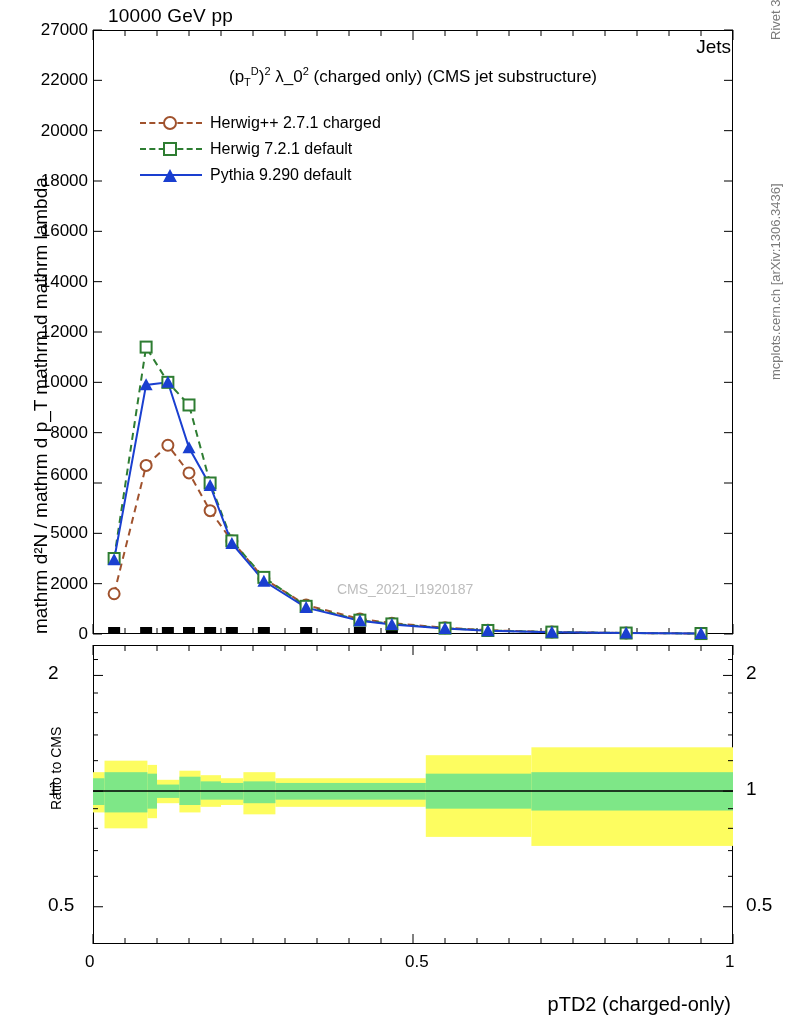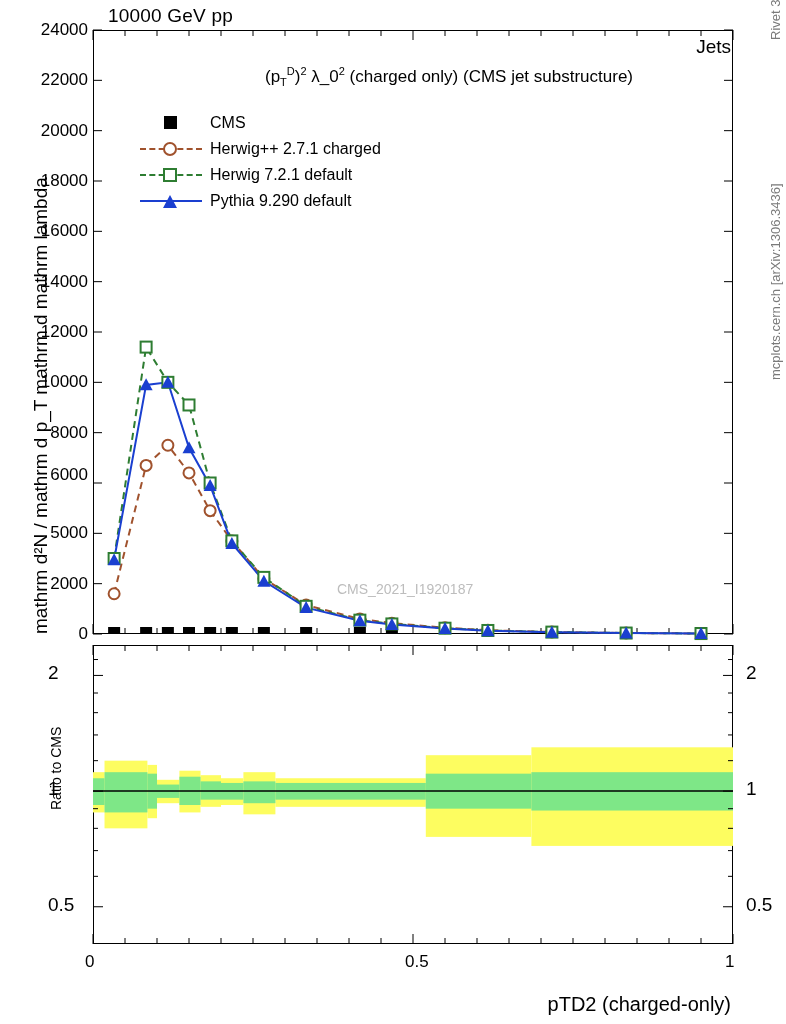--- a/index.html
+++ b/index.html
@@ -59,21 +59,20 @@
     left: 93px; top: 645px;
     width: 640px; height: 299px;
   }
 
   .plot-title {
     position: absolute;
     left: 93px; top: 65px;
     width: 640px;
     text-align: center;
     font-size: 17px;
-    padding-left: 36px;
   }
   .plot-title sub, .plot-title sup {
     font-size: 11px;
   }
 
   
   .legend {
     position: absolute;
     left: 140px; top: 110px;
     font-size: 16px;
@@ -179,26 +178,20 @@
 
   <div class="ylabel-main" style="left:30px; top:634px; transform: rotate(-90deg);">mathrm d²N / mathrm d p_T mathrm d mathrm lambda</div>
 
   <div class="frame" id="main-frame"></div>
 
   <div class="plot-title">
     (p<sub>T</sub><sup>D</sup>)<sup>2</sup> λ_0<sup>2</sup> (charged only) (CMS jet substructure)
   </div>
 
   <div class="legend">
-    <div class="legend-row">
-      <div class="legend-sym">
-        <div class="legend-mark mk-square-filled legend-sym-inner" style="position:absolute;left:24px;top:4px;"></div>
-      </div>
-      <div class="legend-label">CMS</div>
-    </div>
     <div class="legend-row">
       <div class="legend-sym">
         <div class="lsym-line" style="border-top-color:#a0522d;"></div>
         <div class="lsym-mark mk-circle-open"></div>
       </div>
       <div class="legend-label">Herwig++ 2.7.1 charged</div>
     </div>
     <div class="legend-row">
       <div class="legend-sym">
         <div class="lsym-line" style="border-top-color:#2e7d32;"></div>
@@ -454,21 +447,21 @@
       <div class="ytick-lab" style="left: 18px; top: 523.333px;;width:70px;">5000</div>
       <div class="ytick-lab" style="left: 18px; top: 465px;;width:70px;">6000</div>
       <div class="ytick-lab" style="left: 18px; top: 422.667px;;width:70px;">8000</div>
       <div class="ytick-lab" style="left: 18px; top: 372.333px;;width:70px;">10000</div>
       <div class="ytick-lab" style="left: 18px; top: 322px;;width:70px;">12000</div>
       <div class="ytick-lab" style="left: 18px; top: 271.667px;;width:70px;">14000</div>
       <div class="ytick-lab" style="left: 18px; top: 221.333px;;width:70px;">16000</div>
       <div class="ytick-lab" style="left: 18px; top: 171px;;width:70px;">18000</div>
       <div class="ytick-lab" style="left: 18px; top: 120.667px;;width:70px;">20000</div>
       <div class="ytick-lab" style="left: 18px; top: 70.3333px;;width:70px;">22000</div>
-      <div class="ytick-lab" style="left: 18px; top: 20px;;width:70px;">24000</div>
+      <div class="ytick-lab" style="left: 18px; top: 20px;;width:70px;">27000</div>
       <div class="tick-lab" style="left: 85px; top: 952px;">0</div>
       <div class="tick-lab" style="left: 405px; top: 952px;">0.5</div>
       <div class="tick-lab" style="left: 725px; top: 952px;">1</div>
       <div class="tick-lab" style="left: 48px; top: 893.763px;;font-size:19px;">0.5</div>
       <div class="tick-lab" style="left: 746px; top: 893.763px;;font-size:19px;">0.5</div>
       <div class="tick-lab" style="left: 48px; top: 778.094px;;font-size:19px;">1</div>
       <div class="tick-lab" style="left: 746px; top: 778.094px;;font-size:19px;">1</div>
       <div class="tick-lab" style="left: 48px; top: 662.425px;;font-size:19px;">2</div>
       <div class="tick-lab" style="left: 746px; top: 662.425px;;font-size:19px;">2</div>
     </div>

